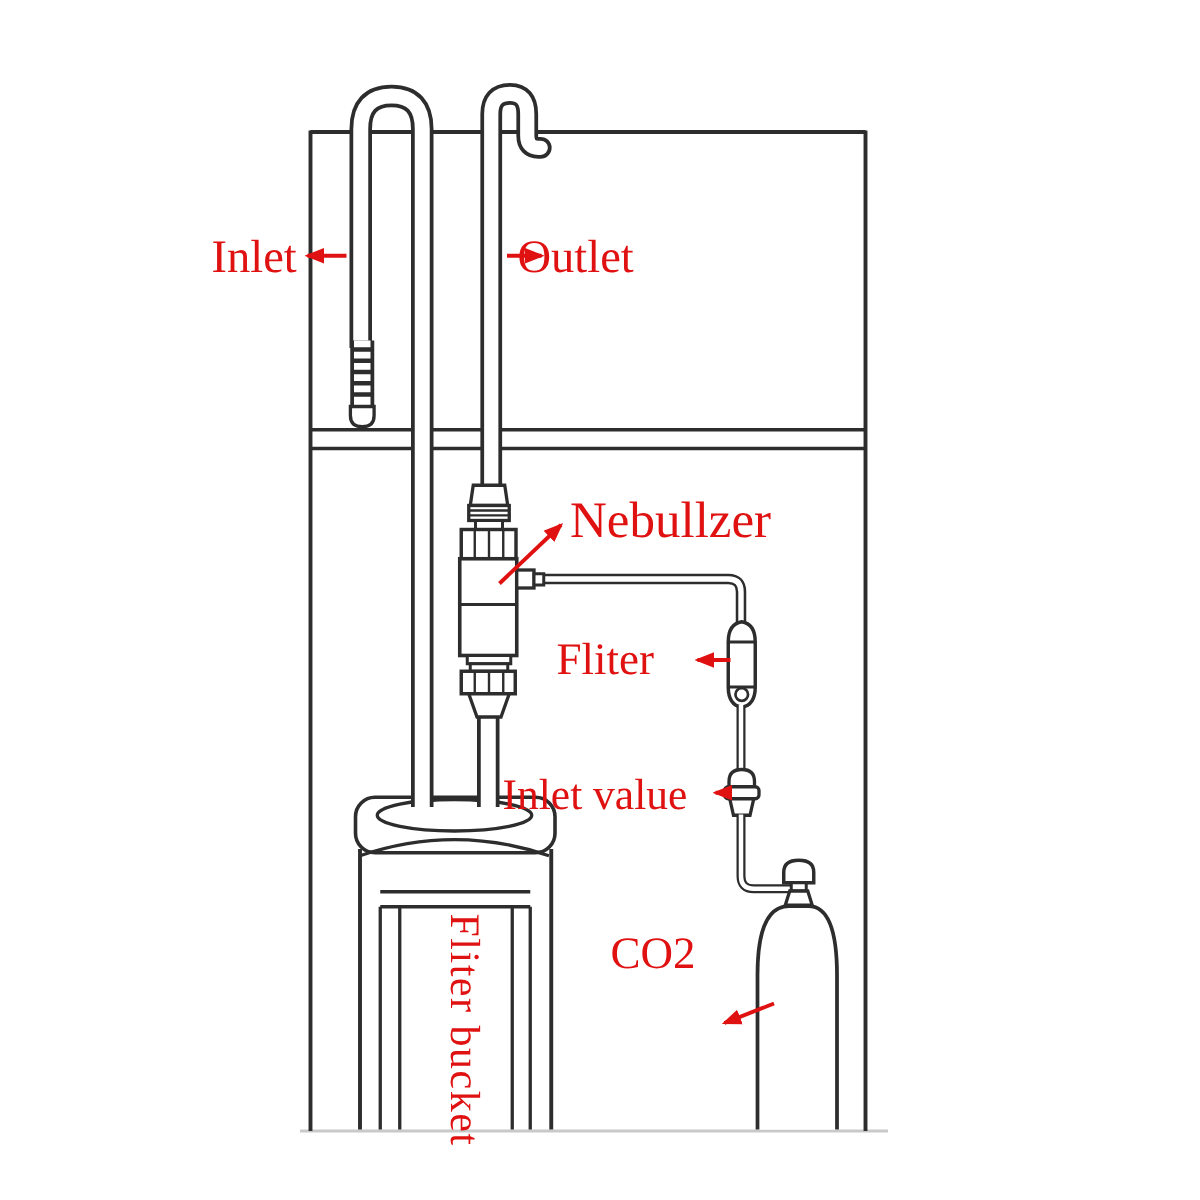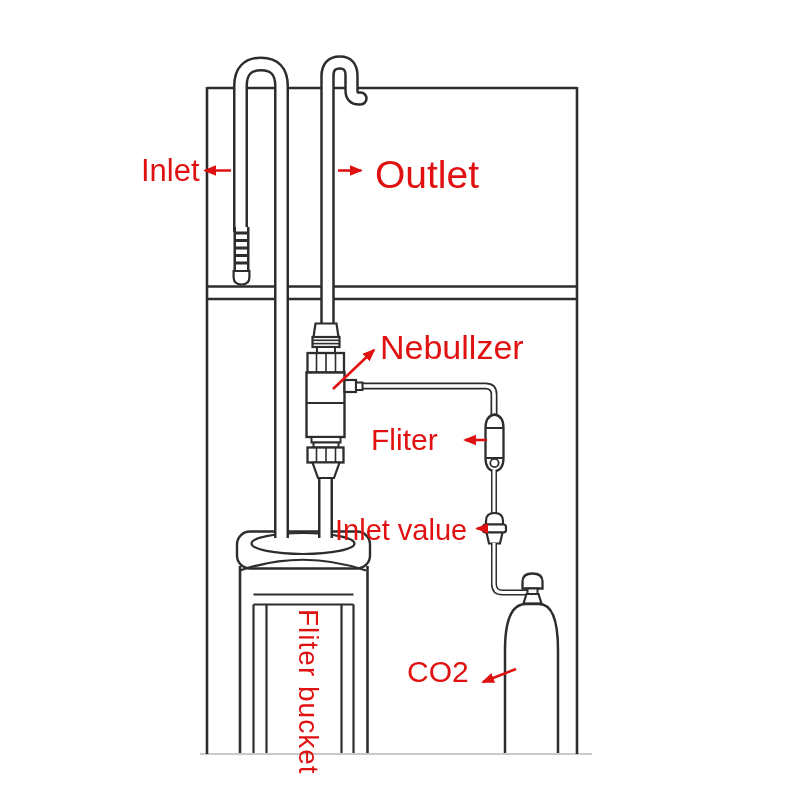--- a/index.html
+++ b/index.html
@@ -6,38 +6,38 @@
     --accent:#e01111;
     --line:#2d2d2d;
     --baseline:#c9c9c9;
     --bg:#ffffff;
   }
   html,body{margin:0;padding:0;background:#fff;}
   .canvas{
     position:relative;
     width:800px;height:800px;
     background:var(--bg);
-    font-family:Liberation Sans, sans-serif;
+    font-family:Liberation Serif, serif;
     overflow:hidden;
     border-radius:20px;
   }
   svg{position:absolute;left:0;top:0;}
   .lbl{
     position:absolute;
     color:var(--accent);
     line-height:1.05;
     white-space:nowrap;
     font-weight:500;
   }
   .lbl-inlet   {left:141px;top:155px;font-size:31px;}
-  .lbl-outlet  {left:375px;top:155px;font-size:39px;}
+  .lbl-outlet  {left:345px;top:155px;font-size:31px;}
   .lbl-nebulizer{left:380px;top:330px;font-size:34px;text-align:right;}
   .lbl-bubbler {left:371px;top:424px;font-size:30px;}
   .lbl-check   {left:335px;top:515px;font-size:29px;}
-  .lbl-co2-1   {left:407px;top:656px;font-size:30px;}
+  .lbl-co2-1   {left:407px;top:620px;font-size:30px;}
   .lbl-co2-2   {left:408px;top:696px;font-size:30px;}
   .lbl-bucket{
     left:294px;top:609px;font-size:28px;
     writing-mode:vertical-lr;
     text-orientation:mixed;
     letter-spacing:1px;
   }
 </style>
 </head>
 <body>

